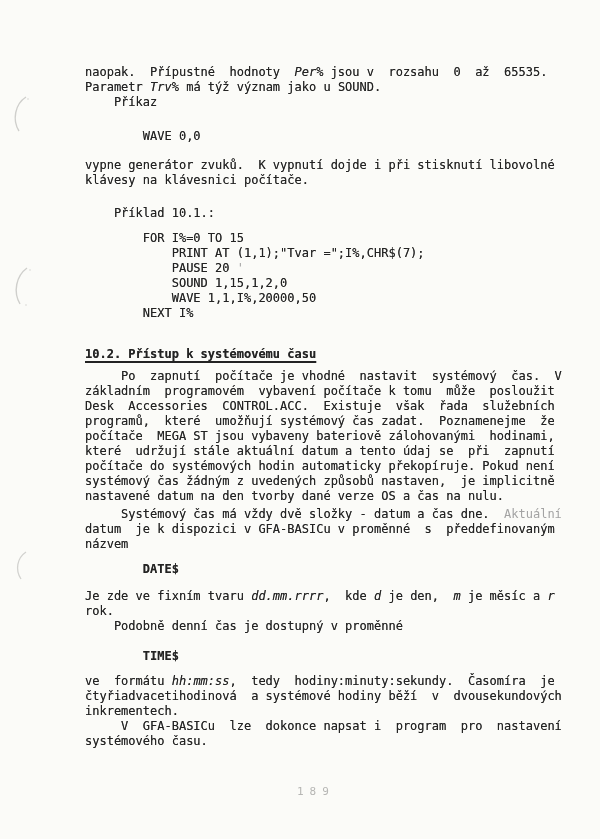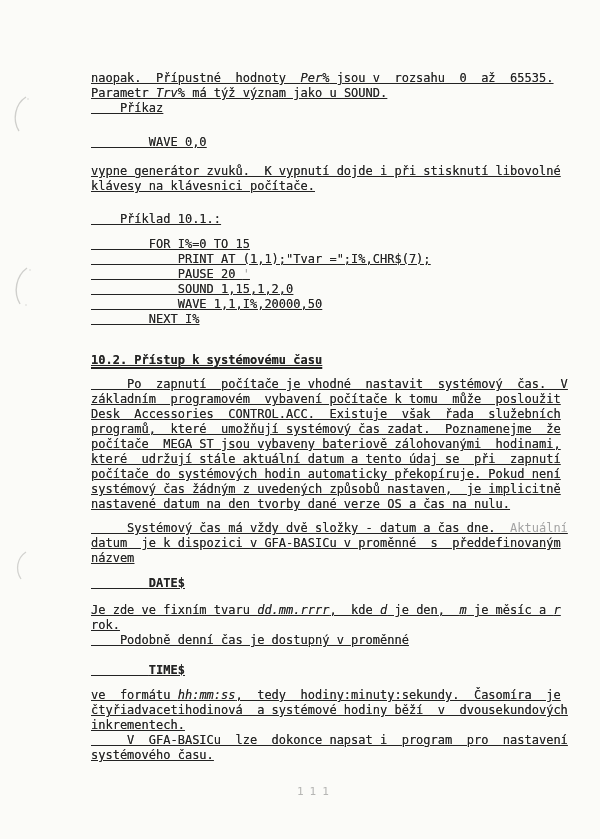--- a/index.html
+++ b/index.html
@@ -15,21 +15,21 @@
     overflow:hidden;
   }
   .content{
     position:absolute;
     left:82px;top:62px;width:490px;
     font-size:12px;line-height:15px;
     color:var(--ink,#232323);
     white-space:pre;
     text-shadow:0 0 .5px rgba(25,25,25,.6);
   }
-  .block{margin:9px;text-decoration:underline;}
+  .block{margin:3px;}
   .line{height:15px;}
   .it{font-style:italic;}
   .bd{font-weight:bold;}
   .ul{text-decoration:underline;text-underline-offset:3px;text-decoration-thickness:1.5px;}
   .fade{color:var(--fade,#a3a3a3);text-shadow:none;}
   .page-number{
     position:absolute;left:297px;top:785px;
     font-size:11px;color:#b6b6b4;letter-spacing:6px;
     text-shadow:none;
     font-family:"DejaVu Sans Mono","Liberation Mono",monospace;
@@ -56,14 +56,14 @@
     </svg>
   </div>
   <div class="margin-mark" style="left:12px;top:550px;">
     <svg width="20" height="32" viewBox="0 0 20 32">
       <path d="M14,2 C5,8 3,20 9,29" stroke="#d2d2cf" stroke-width="1.3" fill="none"></path>
     </svg>
   </div>
 
   <div class="content"><div class="block"><div class="line"><span>naopak.  Přípustné  hodnoty  </span><span class="it">Per%</span><span> jsou v  rozsahu  0  až  65535.</span></div><div class="line"><span>Parametr </span><span class="it">Trv%</span><span> má týž význam jako u SOUND.</span></div><div class="line"><span>    Příkaz</span></div></div><div class="block" style="margin-top: 19px;"><div class="line"><span>        WAVE 0,0</span></div></div><div class="block" style="margin-top: 14px;"><div class="line"><span>vypne generátor zvuků.  K vypnutí dojde i při stisknutí libovolné</span></div><div class="line"><span>klávesy na klávesnici počítače.</span></div></div><div class="block" style="margin-top: 18px;"><div class="line"><span>    Příklad 10.1.:</span></div></div><div class="block" style="margin-top: 10px;"><div class="line"><span>        FOR I%=0 TO 15</span></div><div class="line"><span>            PRINT AT (1,1);"Tvar =";I%,CHR$(7);</span></div><div class="line"><span>            PAUSE 20 </span><span class="fade">'</span></div><div class="line"><span>            SOUND 1,15,1,2,0</span></div><div class="line"><span>            WAVE 1,1,I%,20000,50</span></div><div class="line"><span>        NEXT I%</span></div></div><div class="block" style="margin-top: 26px;"><div class="line"><span class="bd ul">10.2. Přístup k systémovému času</span></div></div><div class="block" style="margin-top: 7px;"><div class="line"><span>     Po  zapnutí  počítače je vhodné  nastavit  systémový  čas.  V</span></div><div class="line"><span>základním  programovém  vybavení počítače k tomu  může  posloužit</span></div><div class="line"><span>Desk  Accessories  CONTROL.ACC.  Existuje  však  řada  služebních</span></div><div class="line"><span>programů,  které  umožňují systémový čas zadat.  Poznamenejme  že</span></div><div class="line"><span>počítače  MEGA ST jsou vybaveny bateriově zálohovanými  hodinami,</span></div><div class="line"><span>které  udržují stále aktuální datum a tento údaj se  při  zapnutí</span></div><div class="line"><span>počítače do systémových hodin automaticky překopíruje. Pokud není</span></div><div class="line"><span>systémový čas žádným z uvedených způsobů nastaven,  je implicitně</span></div><div class="line"><span>nastavené datum na den tvorby dané verze OS a čas na nulu.</span></div></div><div class="block"><div class="line"><span>     Systémový čas má vždy dvě složky - datum a čas dne.  </span><span class="fade">Aktuální</span></div><div class="line"><span>datum  je k dispozici v GFA-BASICu v proměnné  s  předdefinovaným</span></div><div class="line"><span>názvem</span></div></div><div class="block" style="margin-top: 10px;"><div class="line"><span>        </span><span class="bd">DATE$</span></div></div><div class="block" style="margin-top: 12px;"><div class="line"><span>Je zde ve fixním tvaru </span><span class="it">dd.mm.rrrr</span><span>,  kde </span><span class="it">d</span><span> je den,  </span><span class="it">m</span><span> je měsíc a </span><span class="it">r</span></div><div class="line"><span>rok.</span></div><div class="line"><span>    Podobně denní čas je dostupný v proměnné</span></div></div><div class="block" style="margin-top: 15px;"><div class="line"><span>        </span><span class="bd">TIME$</span></div></div><div class="block" style="margin-top: 10px;"><div class="line"><span>ve  formátu </span><span class="it">hh:mm:ss</span><span>,  tedy  hodiny:minuty:sekundy.  Časomíra  je</span></div><div class="line"><span>čtyřiadvacetihodinová  a systémové hodiny běží  v  dvousekundových</span></div><div class="line"><span>inkrementech.</span></div><div class="line"><span>     V  GFA-BASICu  lze  dokonce napsat i  program  pro  nastavení</span></div><div class="line"><span>systémového času.</span></div></div></div>
 
-  <div class="page-number">111</div>
+  <div class="page-number">189</div>
 </div>
 
 </body></html>

